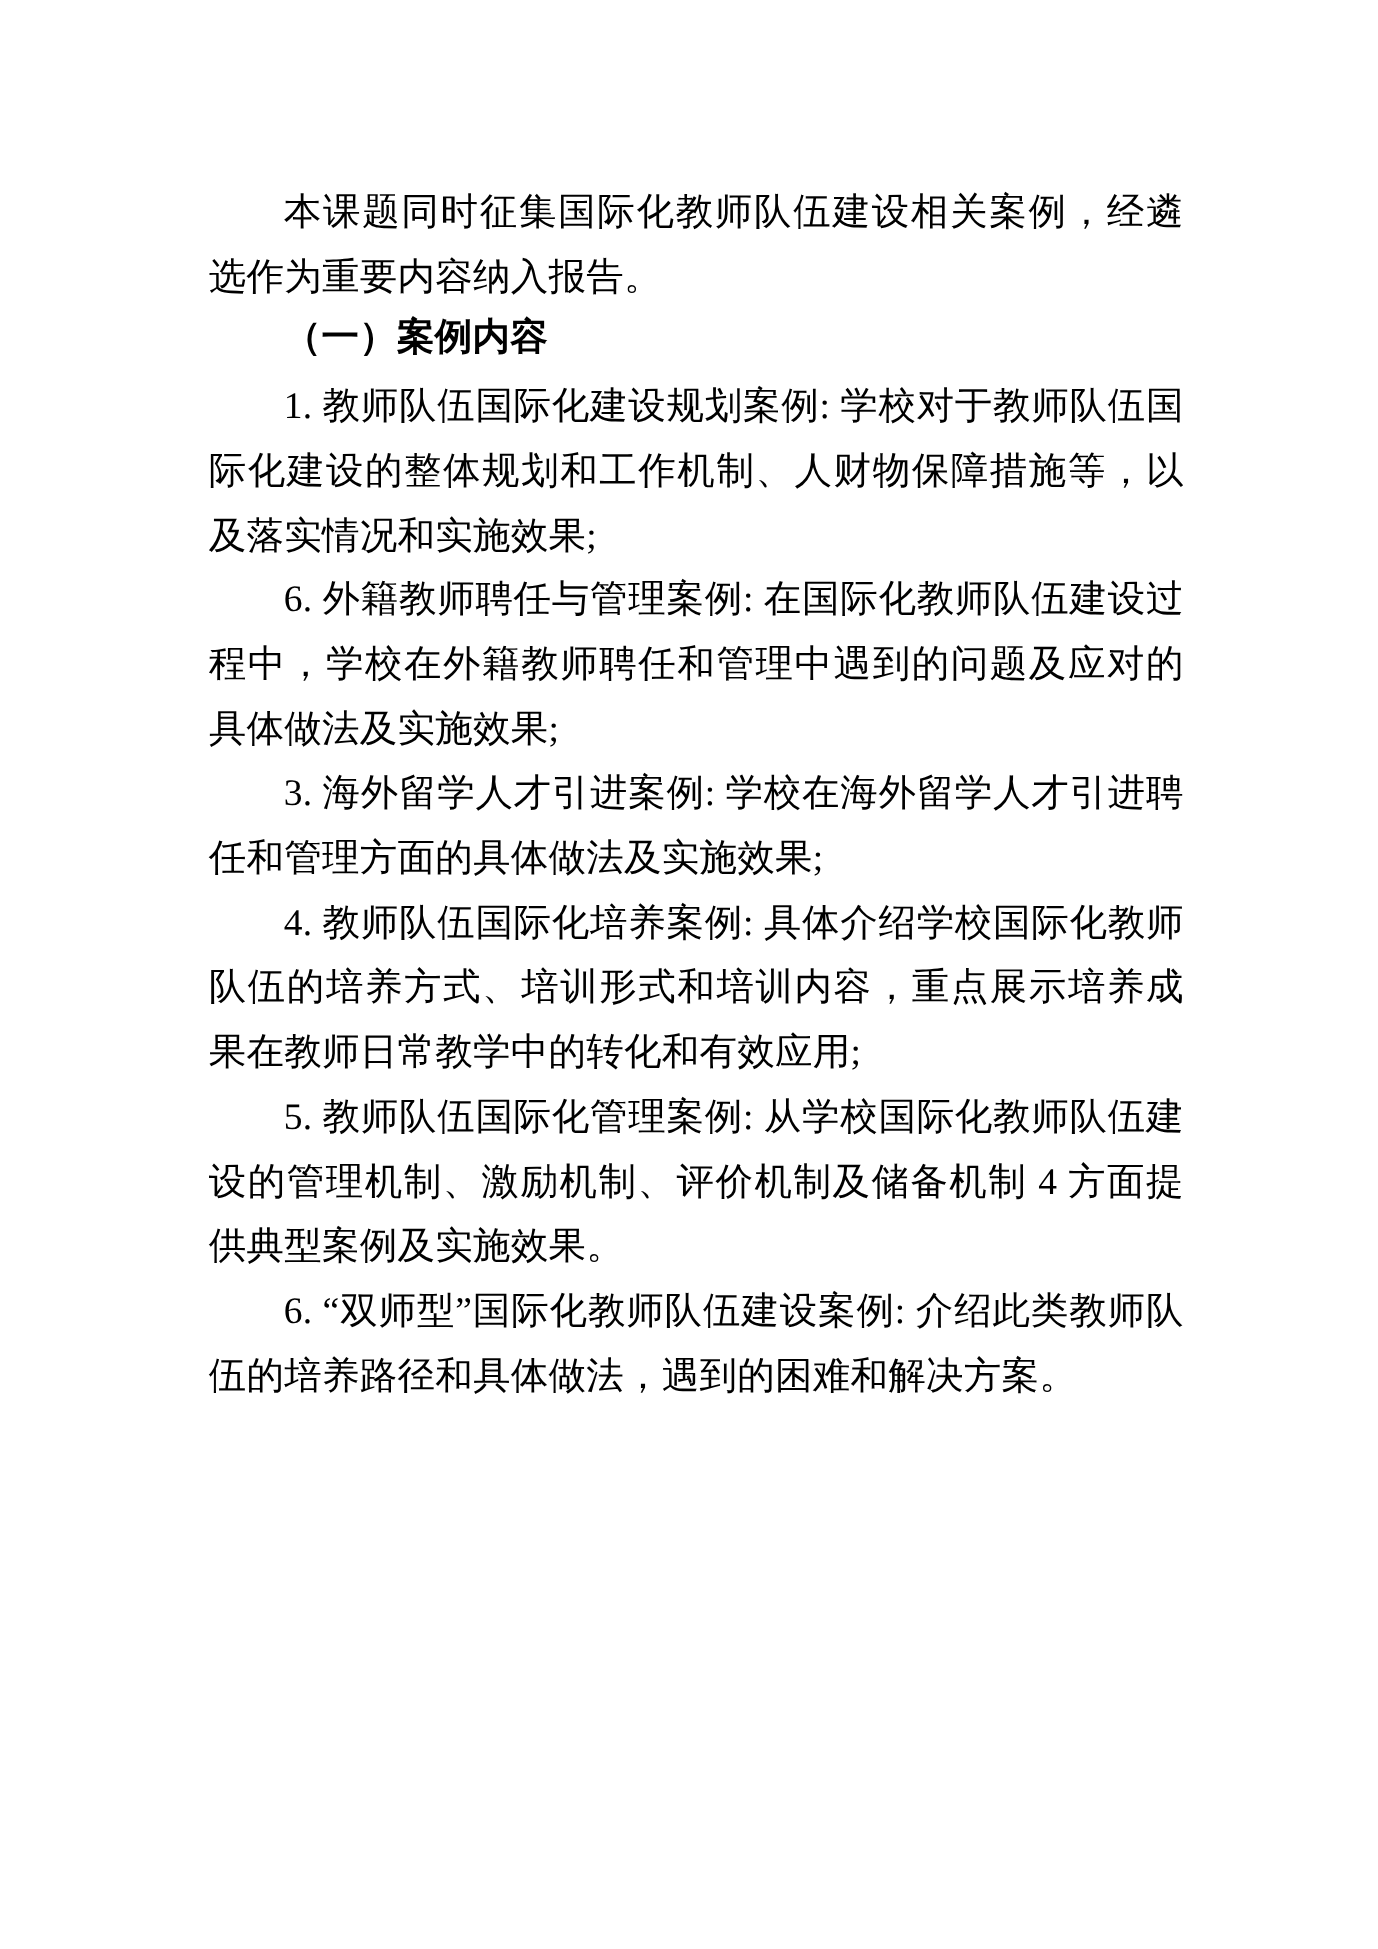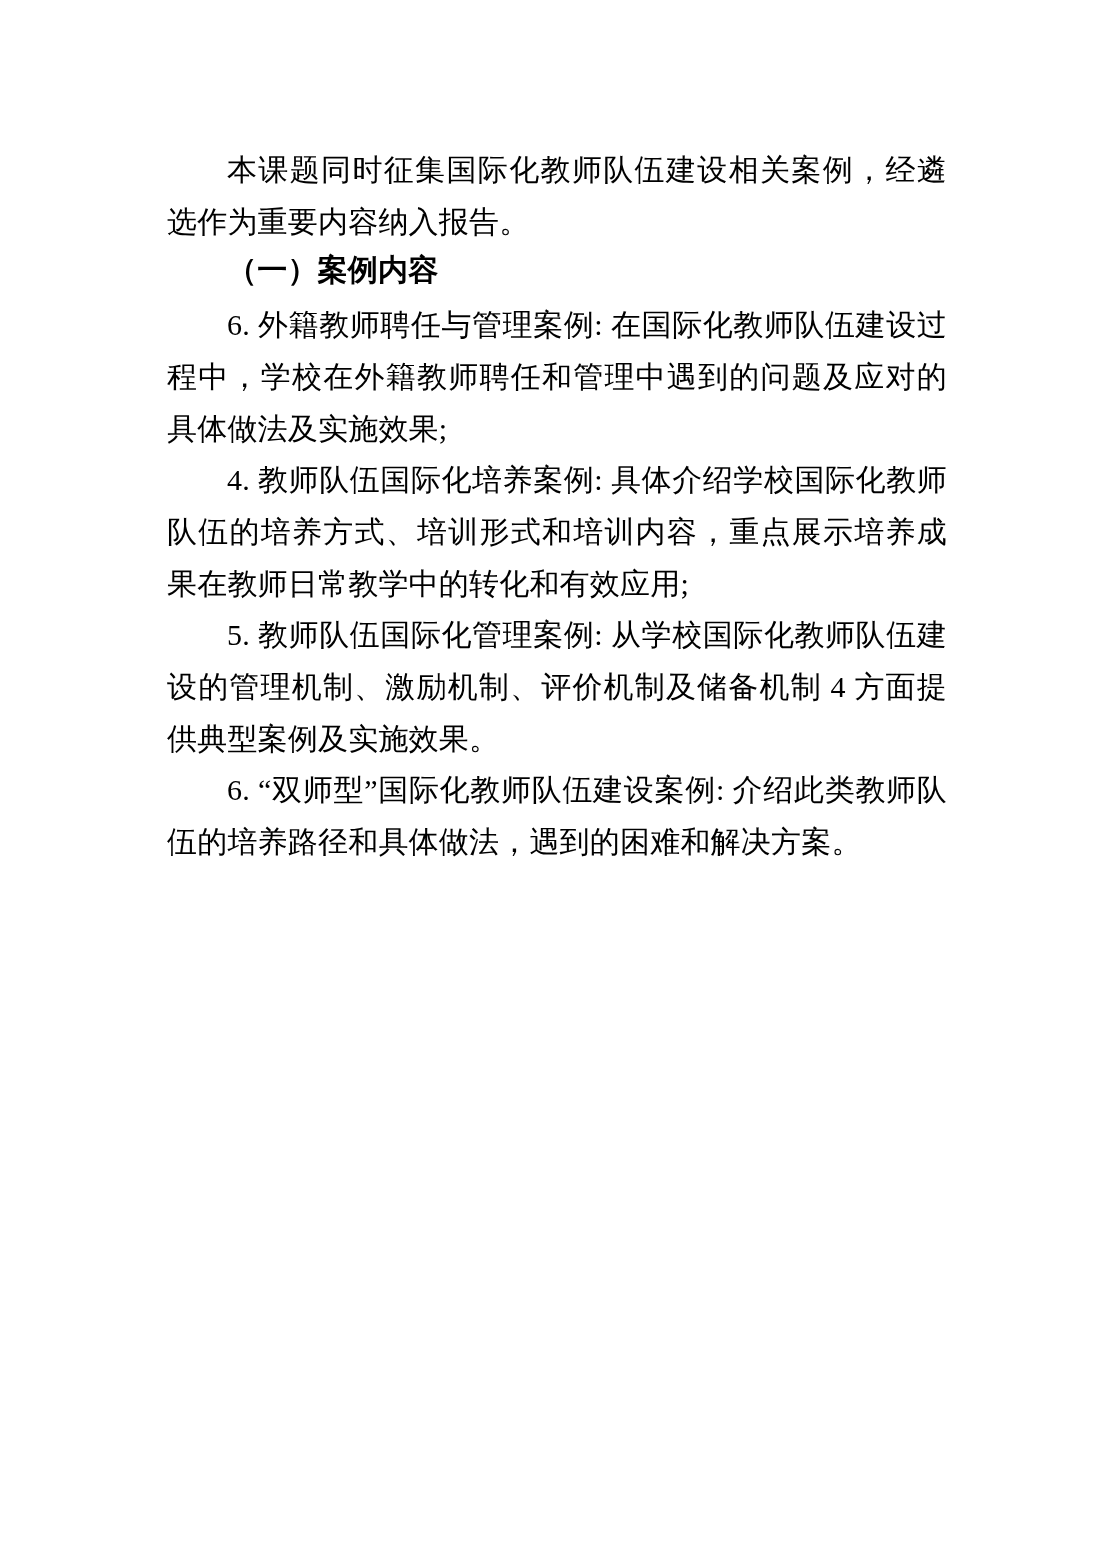--- a/index.html
+++ b/index.html
@@ -38,18 +38,20 @@
     font-family: Liberation Mono, monospace;
   }
 </style>
 </head>
 <body>
 
 <div class="page">
   <div class="content">
     <p class="body">本课题同时征集国际化教师队伍建设相关案例，经遴选作为重要内容纳入报告。</p>
     <p class="heading">（一）案例内容</p>
+    <p class="body">1. 教师队伍国际化建设规划案例: 学校对于教师队伍国际化建设的整体规划和工作机制、人财物保障措施等，以及落实情况和实施效果;</p>
     <p class="body">6. 外籍教师聘任与管理案例: 在国际化教师队伍建设过程中，学校在外籍教师聘任和管理中遇到的问题及应对的具体做法及实施效果;</p>
+    <p class="body">3. 海外留学人才引进案例: 学校在海外留学人才引进聘任和管理方面的具体做法及实施效果;</p>
     <p class="body">4. 教师队伍国际化培养案例: 具体介绍学校国际化教师队伍的培养方式、培训形式和培训内容，重点展示培养成果在教师日常教学中的转化和有效应用;</p>
     <p class="body">5. 教师队伍国际化管理案例: 从学校国际化教师队伍建设的管理机制、激励机制、评价机制及储备机制 4 方面提供典型案例及实施效果。</p>
     <p class="body">6. “双师型”国际化教师队伍建设案例: 介绍此类教师队伍的培养路径和具体做法，遇到的困难和解决方案。</p>
   </div>
 </div>
 
 </body></html>

